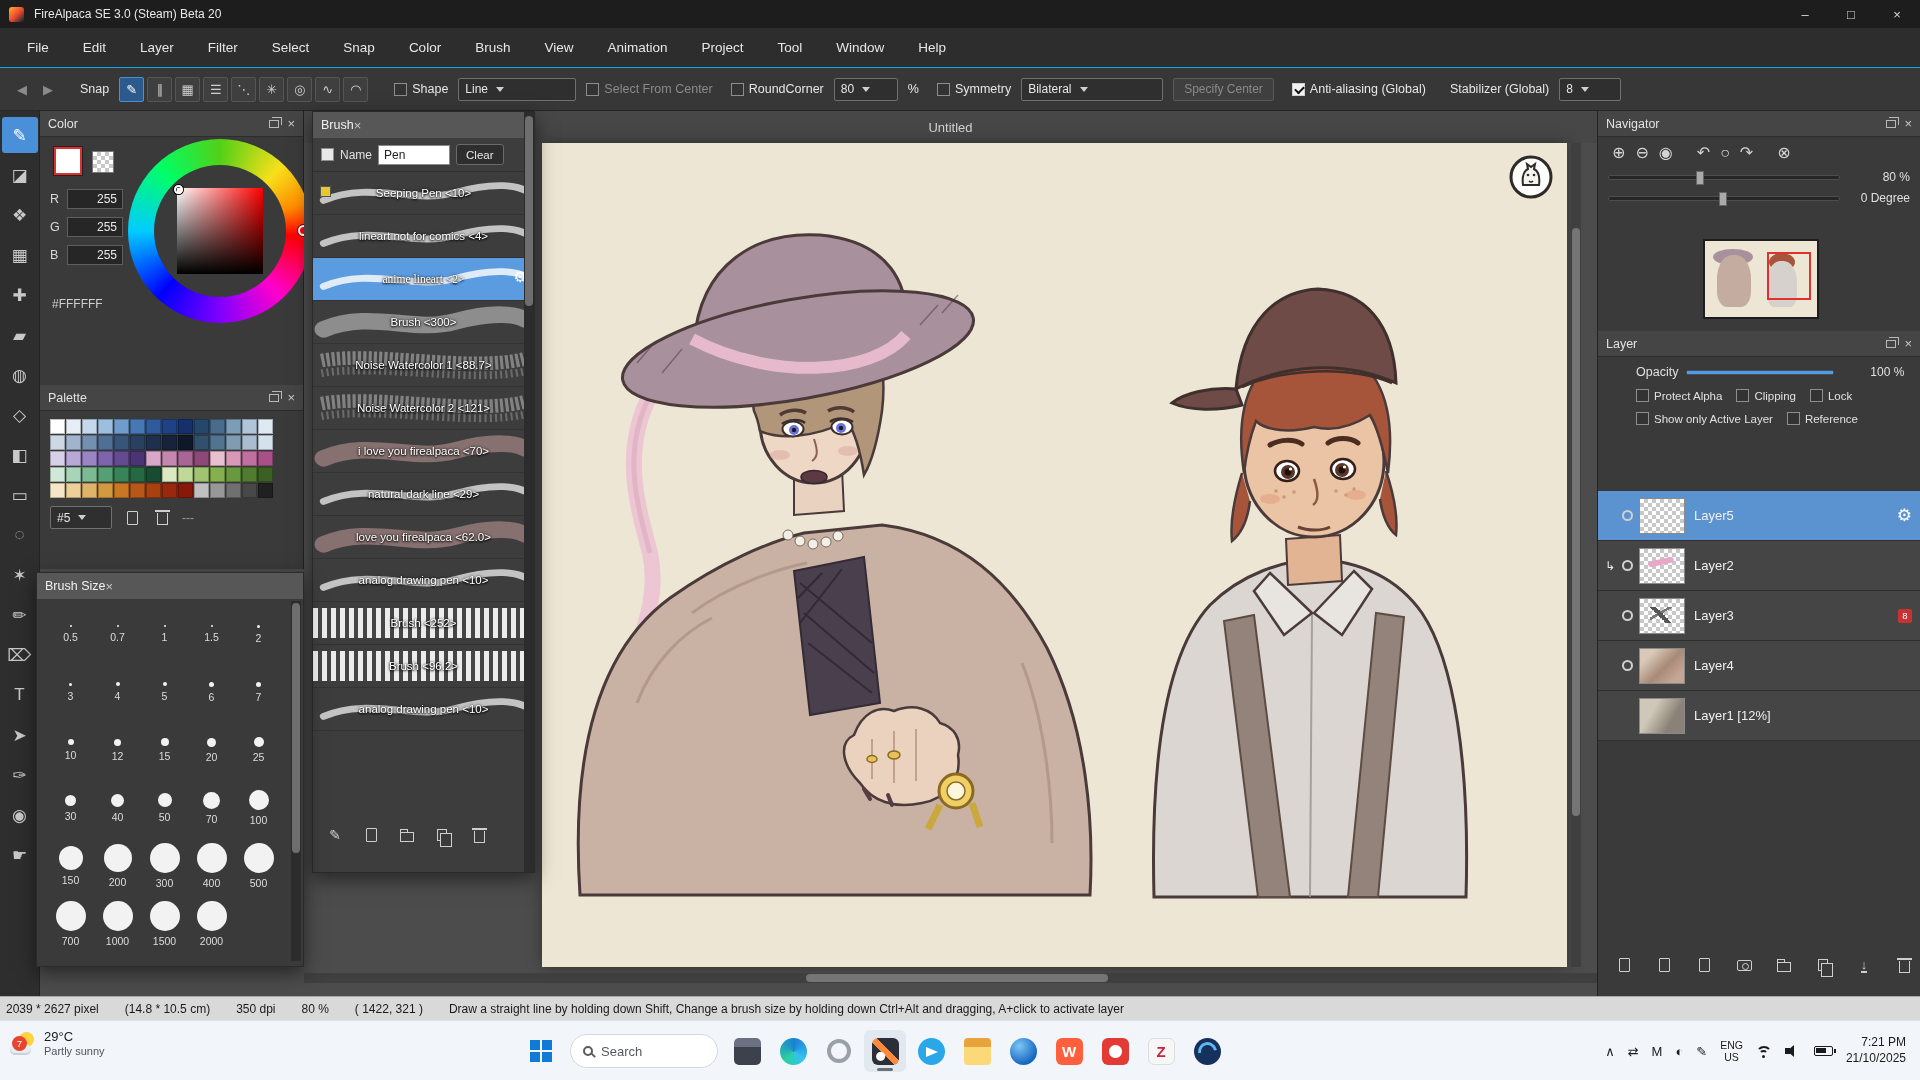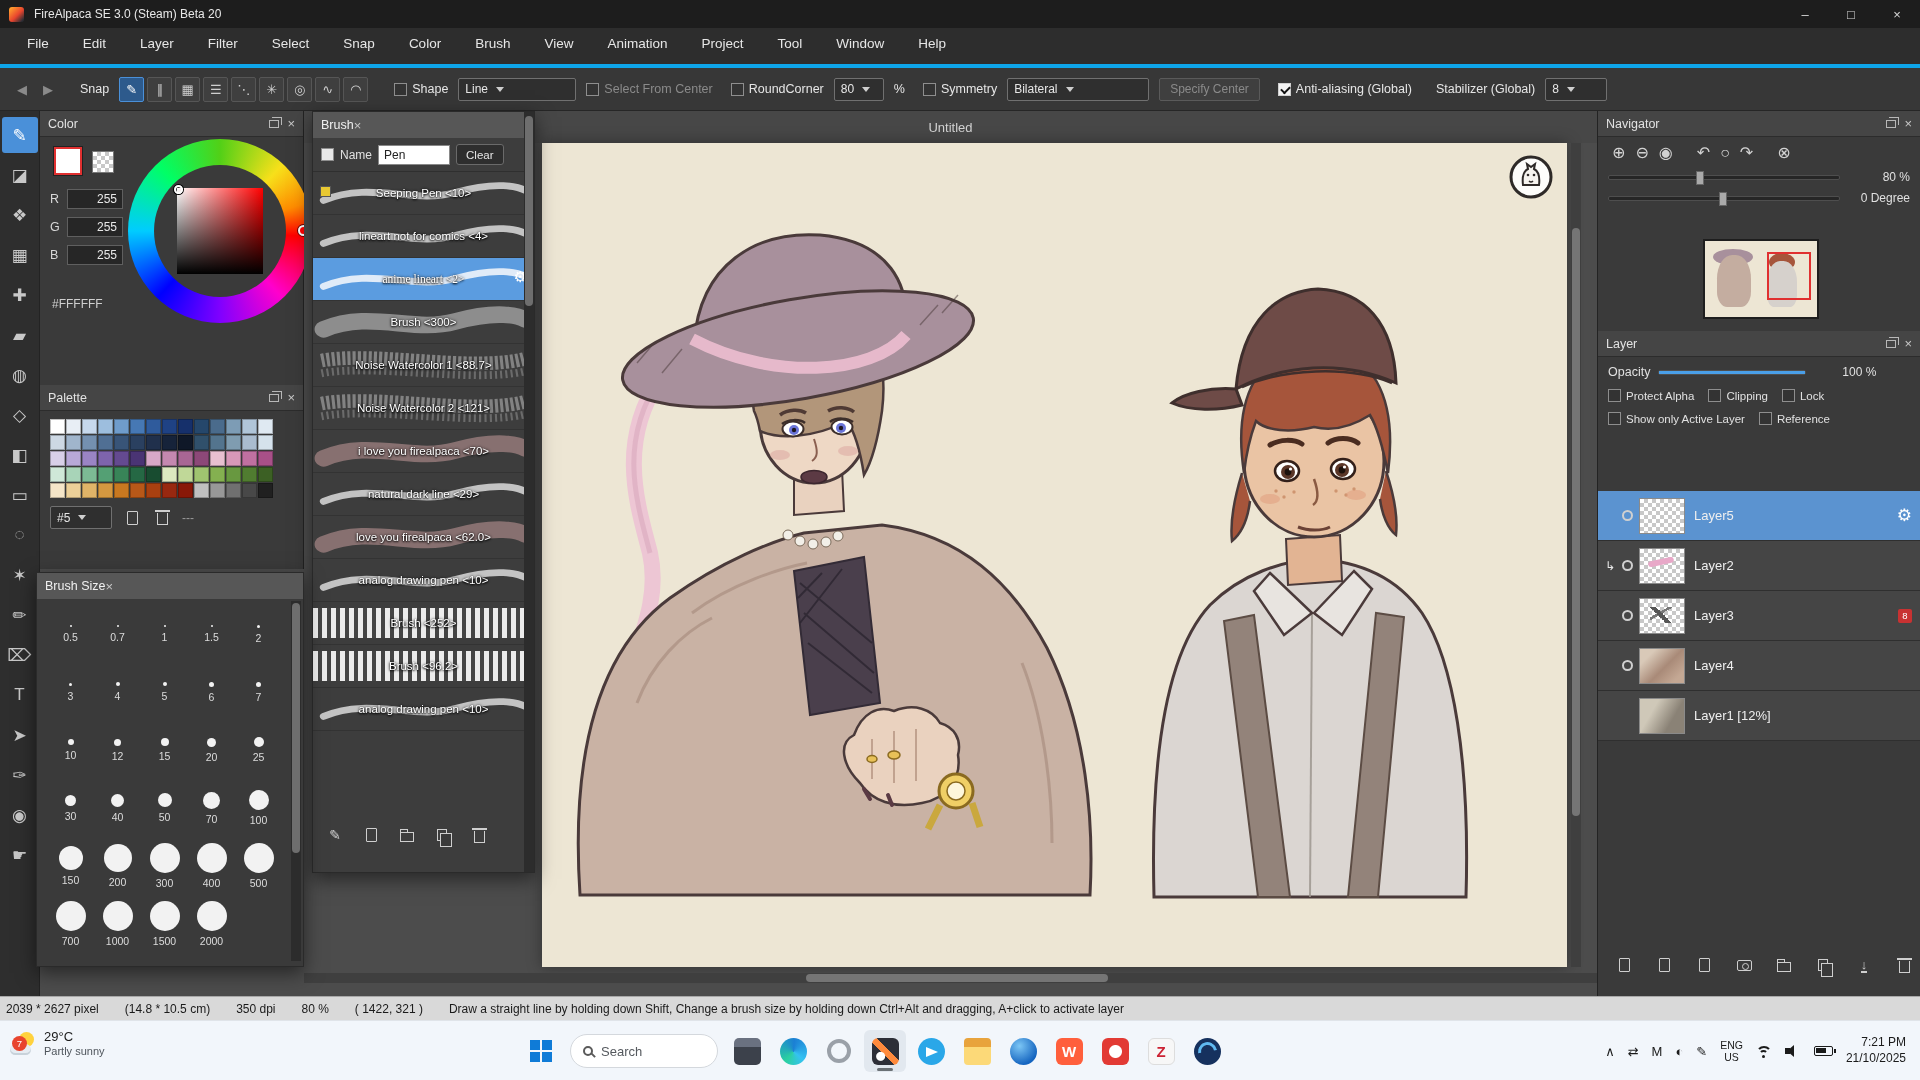--- a/index.html
+++ b/index.html
@@ -7,21 +7,21 @@
   #app{position:relative;width:1920px;height:1080px;overflow:hidden;background:#2e2e2e;color:#e2e2e2;font-size:13px;}
 
   
   #titlebar{position:absolute;left:0;top:0;width:1920px;height:28px;background:#1d1d1d;display:flex;align-items:center;}
   .app-logo{width:15px;height:15px;margin-left:9px;border-radius:3px;background:linear-gradient(135deg,#ff9d2e 10%,#e8442e 55%,#2d2d34 90%);}
   #window-title{margin-left:10px;font-size:12px;color:#e8e8e8;}
   #win-controls{margin-left:auto;display:flex;height:100%;}
   .wbtn{width:46px;height:100%;display:flex;align-items:center;justify-content:center;color:#d8d8d8;font-size:13px;}
 
   
-  #menubar{position:absolute;left:0;top:28px;width:1920px;height:40px;background:#2d2d2d;display:flex;align-items:flex-end;padding-left:10px;border-bottom:4px solid #0ea5e9;}
+  #menubar{position:absolute;left:0;top:28px;width:1920px;height:40px;background:#2d2d2d;display:flex;align-items:center;padding-left:10px;border-bottom:1px solid #0ea5e9;}
   .menu-item{padding:0 17px;font-size:13.5px;color:#e6e6e6;line-height:40px;}
 
   
   #toolbar{position:absolute;left:0;top:68px;width:1920px;height:43px;background:#373737;display:flex;align-items:center;padding-left:14px;border-bottom:1px solid #262626;gap:10px;}
   .navarr{color:#8a8a8a;font-size:13px;padding:0 3px;}
   .tb-label{color:#e6e6e6;font-size:12.5px;}
   .tb-label.dim{color:#8a8a8a;}
   #snaps{display:flex;gap:3px;}
   .snapbtn{width:25px;height:25px;background:#3f3f3f;border:1px solid #565656;display:flex;align-items:center;justify-content:center;color:#cfcfcf;font-size:13px;border-radius:2px;}
   .snapbtn.sel{background:#2d5a8c;border:1px solid #4a90d9;color:#fff;}
@@ -140,21 +140,21 @@
   .slider .sthumb{position:absolute;top:-5px;width:8px;height:14px;background:#aaa;border:1px solid #666;}
   .slider .sfill{position:absolute;left:0;top:0;height:100%;background:#4a9fe8;}
   .sval{width:62px;text-align:right;font-size:12px;color:#e0e0e0;flex:none;}
   #nav-thumb{position:absolute;left:105px;top:128px;width:116px;height:80px;background:#ede6d4;border:2px solid #1e1e1e;}
   #nav-thumb .blobL{position:absolute;left:12px;top:14px;width:34px;height:52px;background:#c4ada0;border-radius:45% 45% 30% 30%;}
   #nav-thumb .blobLh{position:absolute;left:8px;top:8px;width:40px;height:16px;background:#a8909c;border-radius:50%;}
   #nav-thumb .blobR{position:absolute;left:62px;top:20px;width:30px;height:46px;background:#d6d1cc;border-radius:45% 45% 25% 25%;}
   #nav-thumb .blobRh{position:absolute;left:64px;top:12px;width:26px;height:18px;background:#a6553b;border-radius:50%;}
   #nav-viewrect{position:absolute;left:55%;top:14%;width:40%;height:64%;border:2px solid #e03030;}
   #layer-head{position:absolute;left:0;top:220px;width:100%;}
-  #layer-controls{position:absolute;left:0;top:246px;width:100%;}
+  #layer-controls{position:absolute;left:0;top:246px;width:100%;padding-left:28px;}
   .lc-row{display:flex;align-items:center;gap:8px;padding:8px 10px 0 10px;}
   .lc-label{font-size:12.5px;color:#e0e0e0;}
   #opacity-slider{width:148px;flex:none;}
   #blend-dd{width:140px;}
   .lchecks{display:flex;align-items:center;gap:14px;padding:10px 10px 0 10px;}
   .lchecks .chk span{font-size:11.5px;color:#e0e0e0;}
   #layer-list{position:absolute;left:0;top:380px;width:100%;}
   .lrow{height:50px;display:flex;align-items:center;background:#454545;border-bottom:1px solid #2f2f2f;padding:0 6px;position:relative;}
   .lrow.sel{background:#5b93d0;}
   .leye{width:11px;height:11px;border:2px solid #d0d0d0;border-radius:50%;margin:0 6px;flex:none;}
@@ -299,21 +299,21 @@
         <span class="dd-arr"></span>
     </div>
     <label class="chk">
       <span class="cb"></span>
       <span class="tb-label dim">Select From Center</span>
     </label>
     <label class="chk" style="margin-left:8px">
       <span class="cb"></span>
       <span class="tb-label">RoundCorner</span>
     </label>
-    <div class="dd" style="width:50px">
+    <div class="dd" style="width:64px">
       <span>80</span>
         <span class="dd-arr"></span>
     </div>
     <span class="tb-label">%</span>
     <label class="chk" style="margin-left:8px">
       <span class="cb"></span>
       <span class="tb-label">Symmetry</span>
     </label>
     <div class="dd" style="width:142px">
       <span>Bilateral</span>

